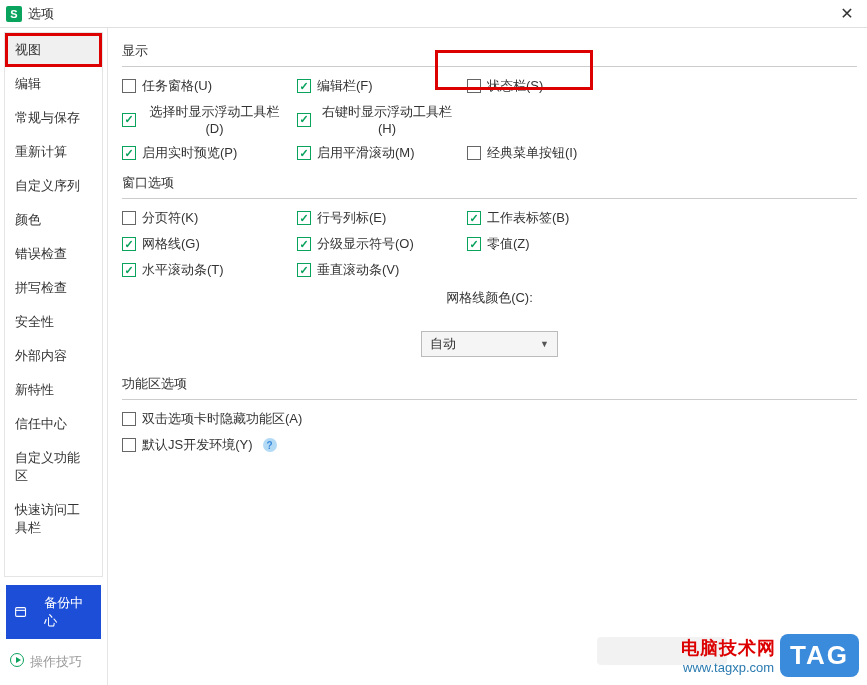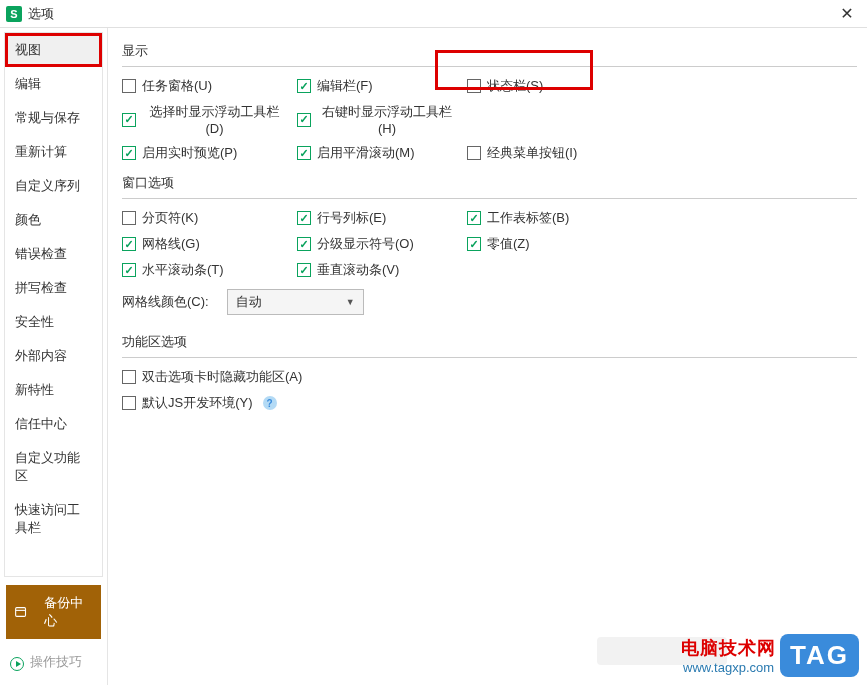--- a/index.html
+++ b/index.html
@@ -7,39 +7,39 @@
     .titlebar { height: 28px; background: #fff; border-bottom: 1px solid #e0e0e0; display: flex; align-items: center; padding: 0 6px; }
     .titlebar .app-icon { width: 16px; height: 16px; background: #0aa35d; color: #fff; display: flex; align-items: center; justify-content: center; font-weight: bold; font-size: 11px; border-radius: 2px; margin-right: 6px; }
     .titlebar .title { flex: 1; font-size: 13px; }
     .titlebar .close { width: 28px; height: 28px; display: flex; align-items: center; justify-content: center; cursor: pointer; font-size: 16px; }
     .main { display: flex; height: 657px; }
     .sidebar { width: 108px; border-right: 1px solid #e5e5e5; display: flex; flex-direction: column; padding: 4px; }
     .nav { flex: 1; border: 1px solid #e5e5e5; overflow-y: auto; }
     .nav-item { padding: 8px 10px; cursor: pointer; font-size: 13px; }
     .nav-item.selected { background: #f0f0f0; }
     .nav-item.highlight { outline: 3px solid #d00; outline-offset: -3px; }
-    .backup-btn { margin: 8px 2px; background: #a16207; color: #fff; padding: 9px 8px; display: flex; align-items: center; gap: 17px; cursor: pointer; font-size: 13px; }
+    .backup-btn { margin: 8px 2px; background: #1d4ed8; color: #fff; padding: 9px 8px; display: flex; align-items: center; gap: 17px; cursor: pointer; font-size: 13px; }
     .backup-btn svg { width: 14px; height: 14px; }
-    .tips { display: flex; align-items: flex-end; gap: 6px; padding: 6px 6px 10px; color: #999; font-size: 13px; cursor: pointer; }
+    .tips { display: flex; align-items: flex-start; gap: 6px; padding: 6px 6px 10px; color: #999; font-size: 13px; cursor: pointer; }
     .tips .play-icon { width: 14px; height: 14px; border: 1.5px solid #0aa35d; border-radius: 50%; display: flex; align-items: center; justify-content: center; }
     .tips .play-icon::before { content: ""; border-left: 5px solid #0aa35d; border-top: 3px solid transparent; border-bottom: 3px solid transparent; margin-left: 2px; }
     .content { flex: 1; padding: 10px 10px 10px 14px; overflow-y: auto; position: relative; }
     .section-title { font-size: 13px; color: #333; padding: 4px 0 6px; border-bottom: 1px solid #ccc; margin-bottom: 10px; }
     .row { display: flex; gap: 10px; margin-bottom: 8px; }
     .cell { display: flex; align-items: center; gap: 6px; text-align: center; }
     .cell.c1 { width: 165px; }
     .cell.c2 { width: 160px; }
     .cell.c3 { width: 150px; }
     .checkbox { width: 14px; height: 14px; border: 1.5px solid #666; display: inline-flex; align-items: center; justify-content: center; cursor: pointer; flex-shrink: 0; }
     .checkbox.checked { border-color: #0aa35d; }
     .checkbox.checked::after { content: "✓"; color: #0aa35d; font-size: 11px; font-weight: bold; line-height: 1; }
     .highlight-box { position: absolute; border: 3px solid #d00; pointer-events: none; }
     .dropdown { display: inline-flex; align-items: center; justify-content: space-between; border: 1px solid #bbb; background: #f5f5f5; padding: 3px 8px; width: 137px; cursor: pointer; }
     .dropdown .arrow { font-size: 9px; color: #555; }
-    .grid-color-row { display: flex; align-items: center; gap: 18px; margin-top: 10px; margin-bottom: 14px; padding-left: 0; }
+    .grid-color-row { display: flex; align-items: center; gap: 24px; margin-top: 10px; margin-bottom: 14px; padding-left: 0; flex-direction: column; }
     .help-icon { width: 14px; height: 14px; background: #b3daf5; color: #3a8bdb; border-radius: 50%; display: inline-flex; align-items: center; justify-content: center; font-size: 10px; font-weight: bold; margin-left: 4px; }
     .watermark { position: absolute; right: 8px; bottom: 8px; display: flex; align-items: center; gap: 4px; }
     .wm-box { text-align: center; }
     .wm-cn { color: #d00; font-weight: bold; font-size: 18px; letter-spacing: 1px; }
     .wm-url { color: #2a7ab0; font-size: 13px; }
     .tag { background: #3a8bdb; color: #fff; font-weight: bold; font-size: 26px; padding: 6px 10px; border-radius: 8px; letter-spacing: 2px; }
     .blur-behind { position: absolute; right: 140px; bottom: 20px; width: 130px; height: 28px; background: #e9e9e9; border-radius: 4px; opacity: 0.6; }
   </style>
 </head>
 <body>

